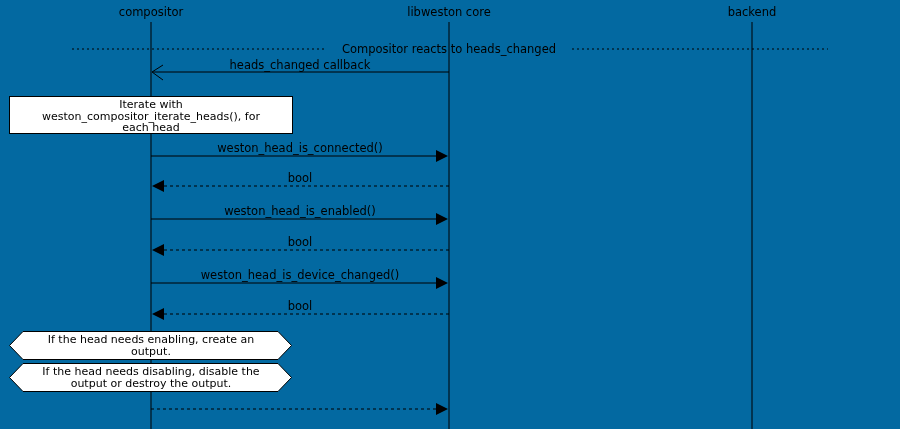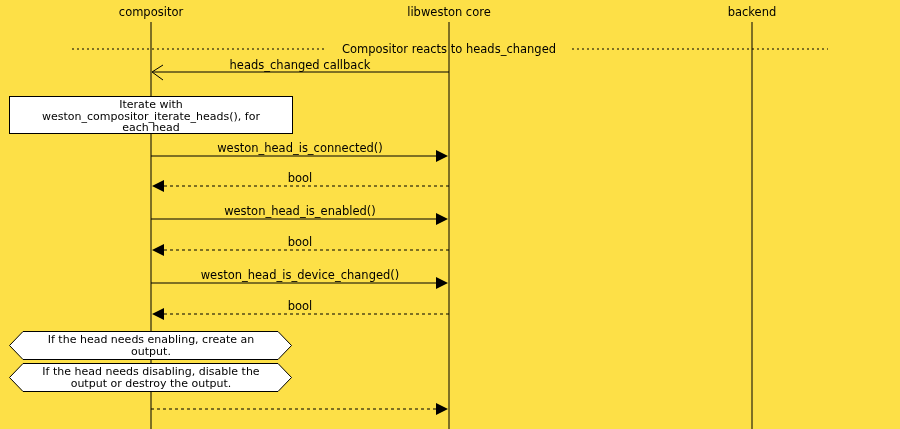--- a/index.html
+++ b/index.html
@@ -8,21 +8,21 @@
     background: #ffffff;
   }
   body {
     font-family: "DejaVu Sans", sans-serif;
     color: #000000;
   }
   #diagram-root {
     position: relative;
     width: 900px;
     height: 429px;
-    background: #fde047;
+    background: #0369a1;
     overflow: hidden;
   }
   svg#seq-svg {
     display: block;
     width: 900px;
     height: 429px;
   }
   .lifeline-label {
     font-family: "DejaVu Sans", sans-serif;
     font-size: 11.5px;

